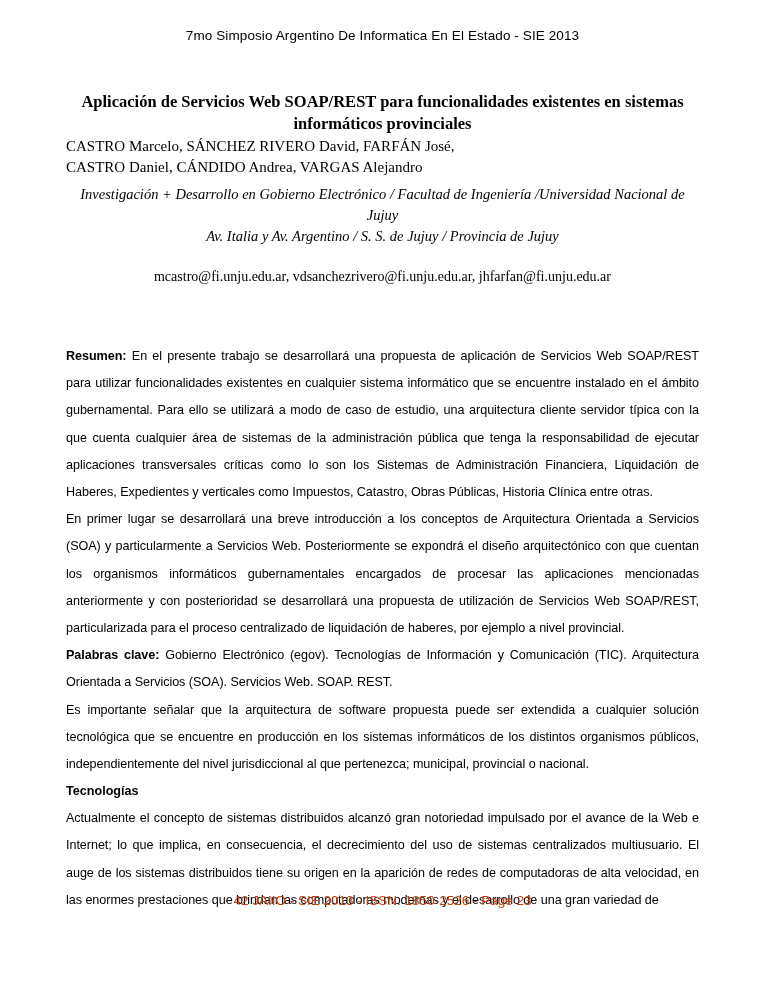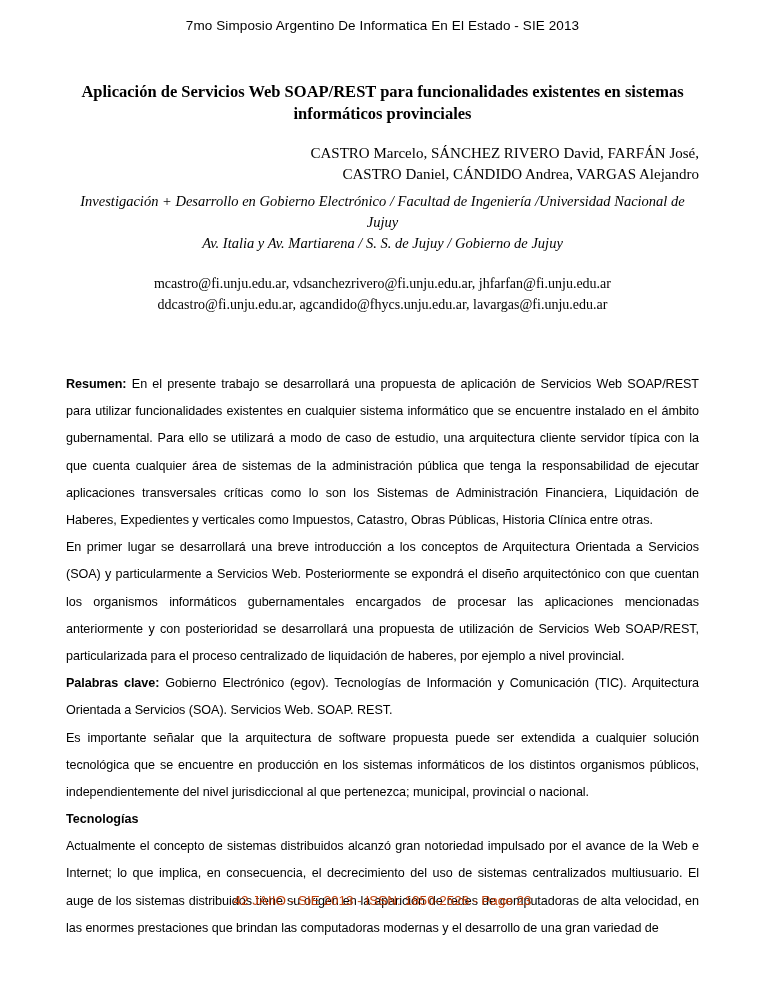--- a/index.html
+++ b/index.html
@@ -12,21 +12,21 @@
     height: 990px;
     font-family: "Liberation Sans", sans-serif;
     color: #000000;
     position: relative;
     overflow: hidden;
   }
   .page {
     width: 765px;
     height: 926px;
     box-sizing: border-box;
-    padding: 14px 66px 0 66px;
+    padding: 24px 66px 0 66px;
     position: relative;
   }
   .running-head {
     text-align: center;
     font-family: "Liberation Sans", sans-serif;
     font-size: 13.5px;
     letter-spacing: 0.1px;
     margin-top: 4px;
     margin-bottom: 0;
     color: #000;
@@ -35,25 +35,24 @@
     text-align: center;
     font-family: Liberation Serif, serif;
     font-weight: bold;
     font-size: 16.5px;
     line-height: 1.35;
     margin-top: 48px;
     margin-bottom: 0;
     padding: 0 8px;
   }
   .authors {
-    text-align: right;
+    text-align: left;
     font-family: "Liberation Serif", serif;
     font-size: 15px;
     line-height: 1.45;
-    margin-top: 17px;
   }
   .affil {
     text-align: center;
     font-family: "Liberation Serif", serif;
     font-size: 14.5px;
     line-height: 1.45;
     margin-top: 5px;
     font-style: italic;
   }
   .emails {
@@ -109,26 +108,25 @@
 
   <h1 class="title">Aplicación de Servicios Web SOAP/REST para funcionalidades existentes en sistemas informáticos provinciales</h1>
 
   <div class="authors">
     <div>CASTRO Marcelo, SÁNCHEZ RIVERO David, FARFÁN José,</div>
     <div>CASTRO Daniel, CÁNDIDO Andrea, VARGAS Alejandro</div>
   </div>
 
   <div class="affil">
     <div>Investigación + Desarrollo en Gobierno Electrónico / Facultad de Ingeniería /Universidad Nacional de Jujuy</div>
-    <div>Av. Italia y Av. Martiarena / S. S. de Jujuy / Gobierno de Jujuy</div>
+    <div>Av. Italia y Av. Argentino / S. S. de Jujuy / Provincia de Jujuy</div>
   </div>
 
   <div class="emails">
     <div>mcastro@fi.unju.edu.ar, vdsanchezrivero@fi.unju.edu.ar, jhfarfan@fi.unju.edu.ar</div>
-    <div>ddcastro@fi.unju.edu.ar, agcandido@fhycs.unju.edu.ar, lavargas@fi.unju.edu.ar</div>
   </div>
 
   <div class="abstract-block">
     <p class="body-par"><span class="lbl">Resumen:</span><span> En el presente trabajo se desarrollará una propuesta de aplicación de Servicios Web SOAP/REST para utilizar funcionalidades existentes en cualquier sistema informático que se encuentre instalado en el ámbito gubernamental. Para ello se utilizará a modo de caso de estudio, una arquitectura cliente servidor típica con la que cuenta cualquier área de sistemas de la administración pública que tenga la responsabilidad de ejecutar aplicaciones transversales críticas como lo son los Sistemas de Administración Financiera, Liquidación de Haberes, Expedientes y verticales como Impuestos, Catastro, Obras Públicas, Historia Clínica entre otras.</span></p>
     <p class="body-par">En primer lugar se desarrollará una breve introducción a los conceptos de Arquitectura Orientada a Servicios (SOA) y particularmente a Servicios Web. Posteriormente se expondrá el diseño arquitectónico con que cuentan los organismos informáticos gubernamentales encargados de procesar las aplicaciones mencionadas anteriormente y con posterioridad se desarrollará una propuesta de utilización de Servicios Web SOAP/REST, particularizada para el proceso centralizado de liquidación de haberes, por ejemplo  a nivel provincial.</p>
     <p class="body-par"><span class="lbl">Palabras clave:</span><span> Gobierno Electrónico (egov). Tecnologías de Información y Comunicación (TIC). Arquitectura Orientada a Servicios (SOA). Servicios Web. SOAP. REST.</span></p>
     <p class="body-par">Es importante señalar que la arquitectura de software propuesta puede ser extendida a cualquier solución tecnológica que se encuentre en producción en los sistemas informáticos de los distintos organismos públicos, independientemente del nivel jurisdiccional al que pertenezca; municipal, provincial o nacional.</p>
   </div>
 
   <div>

